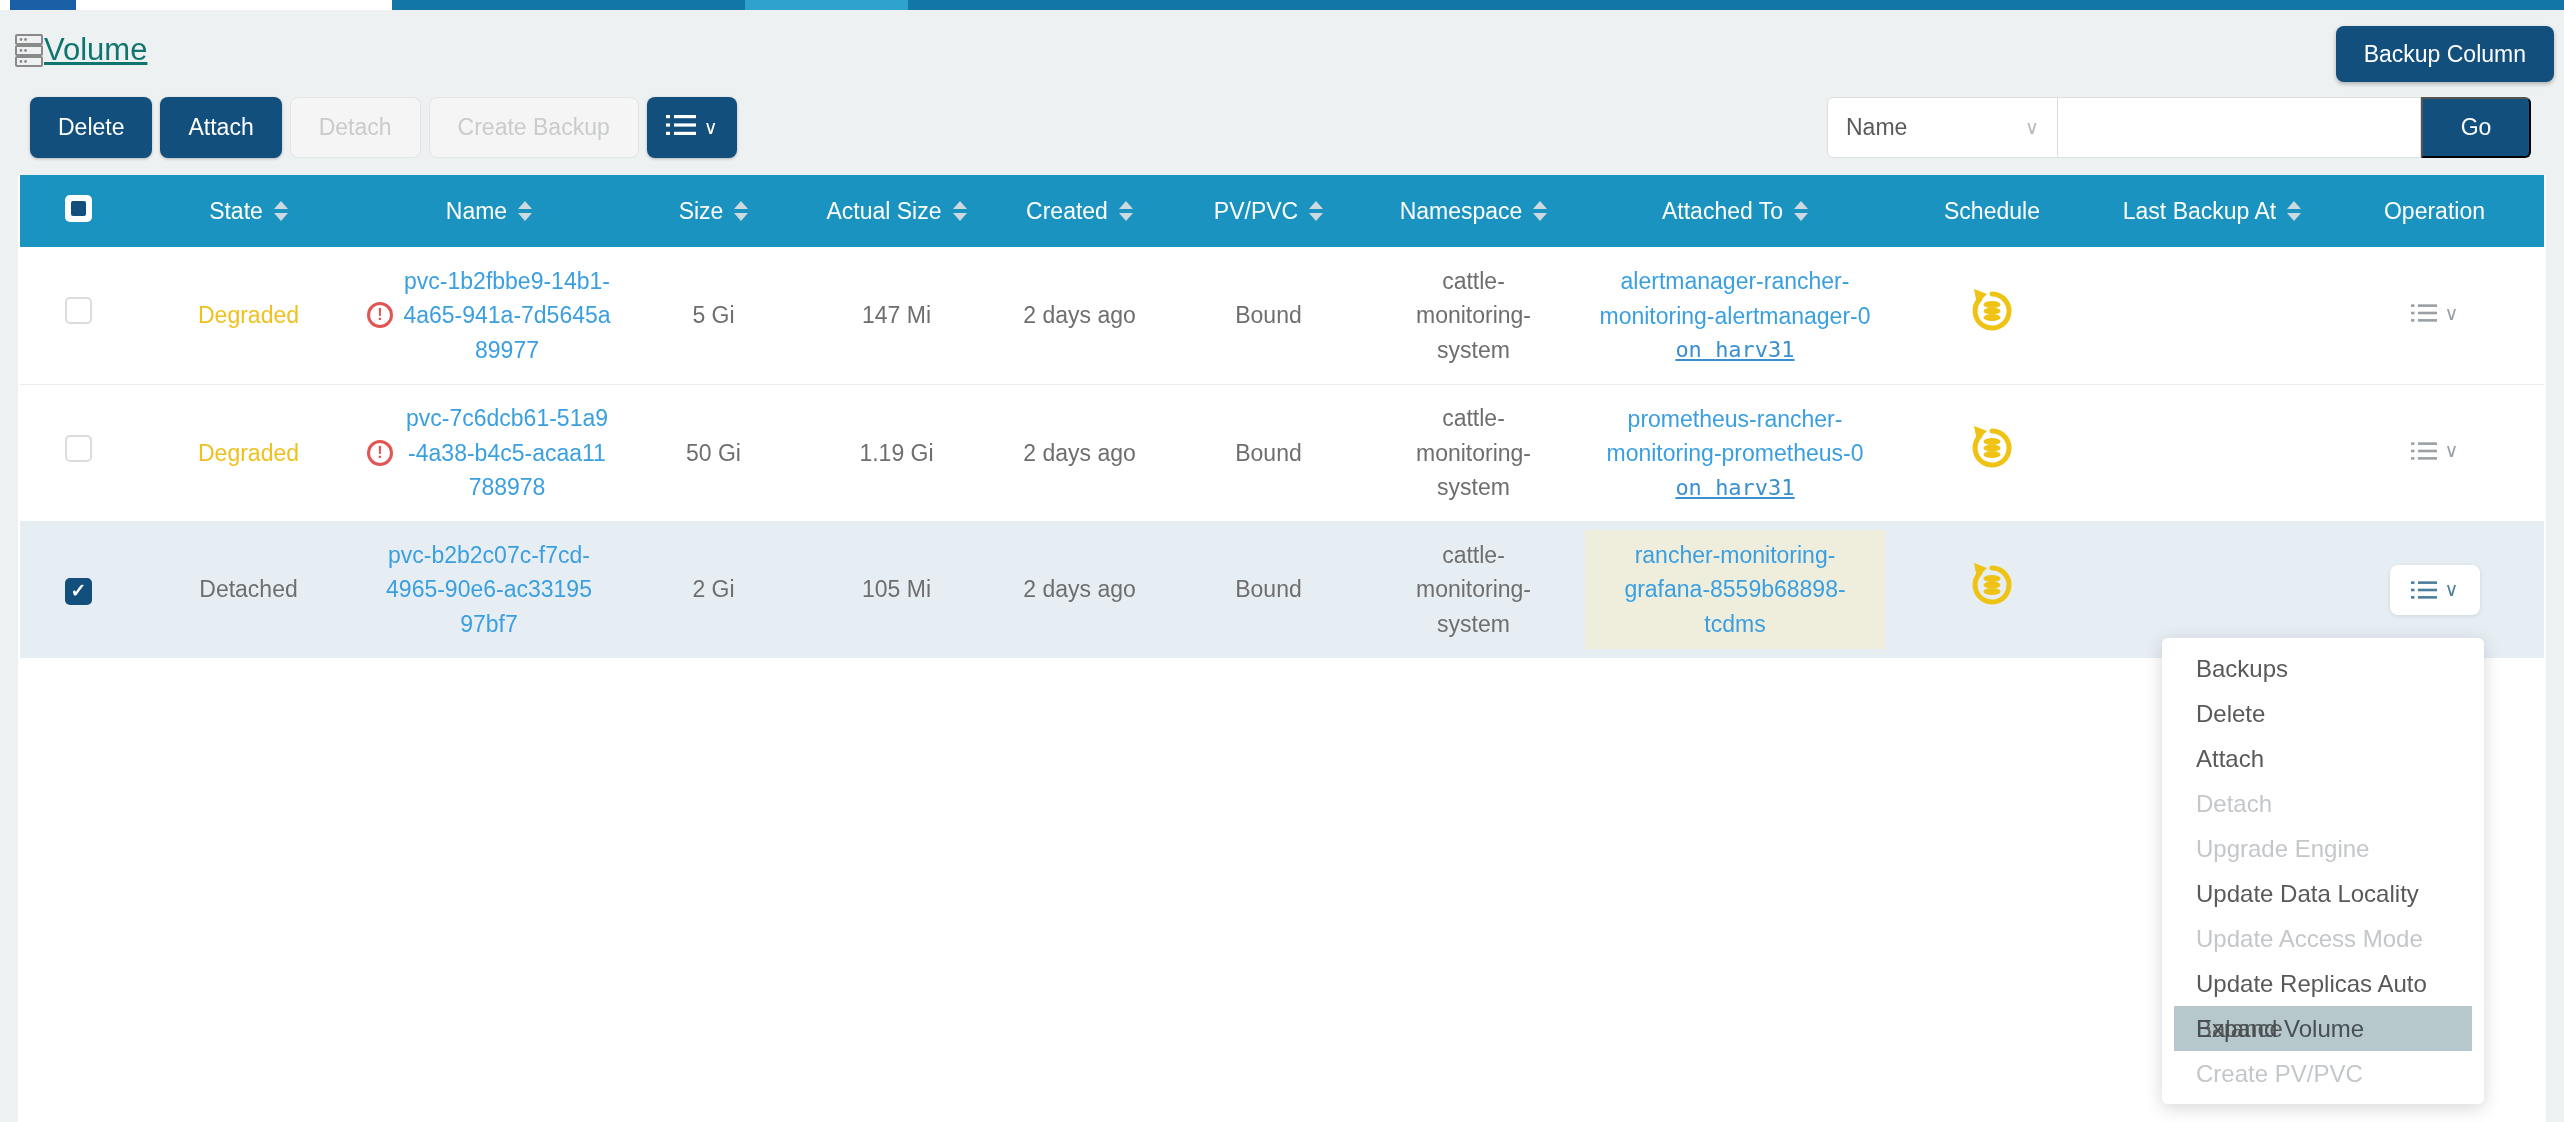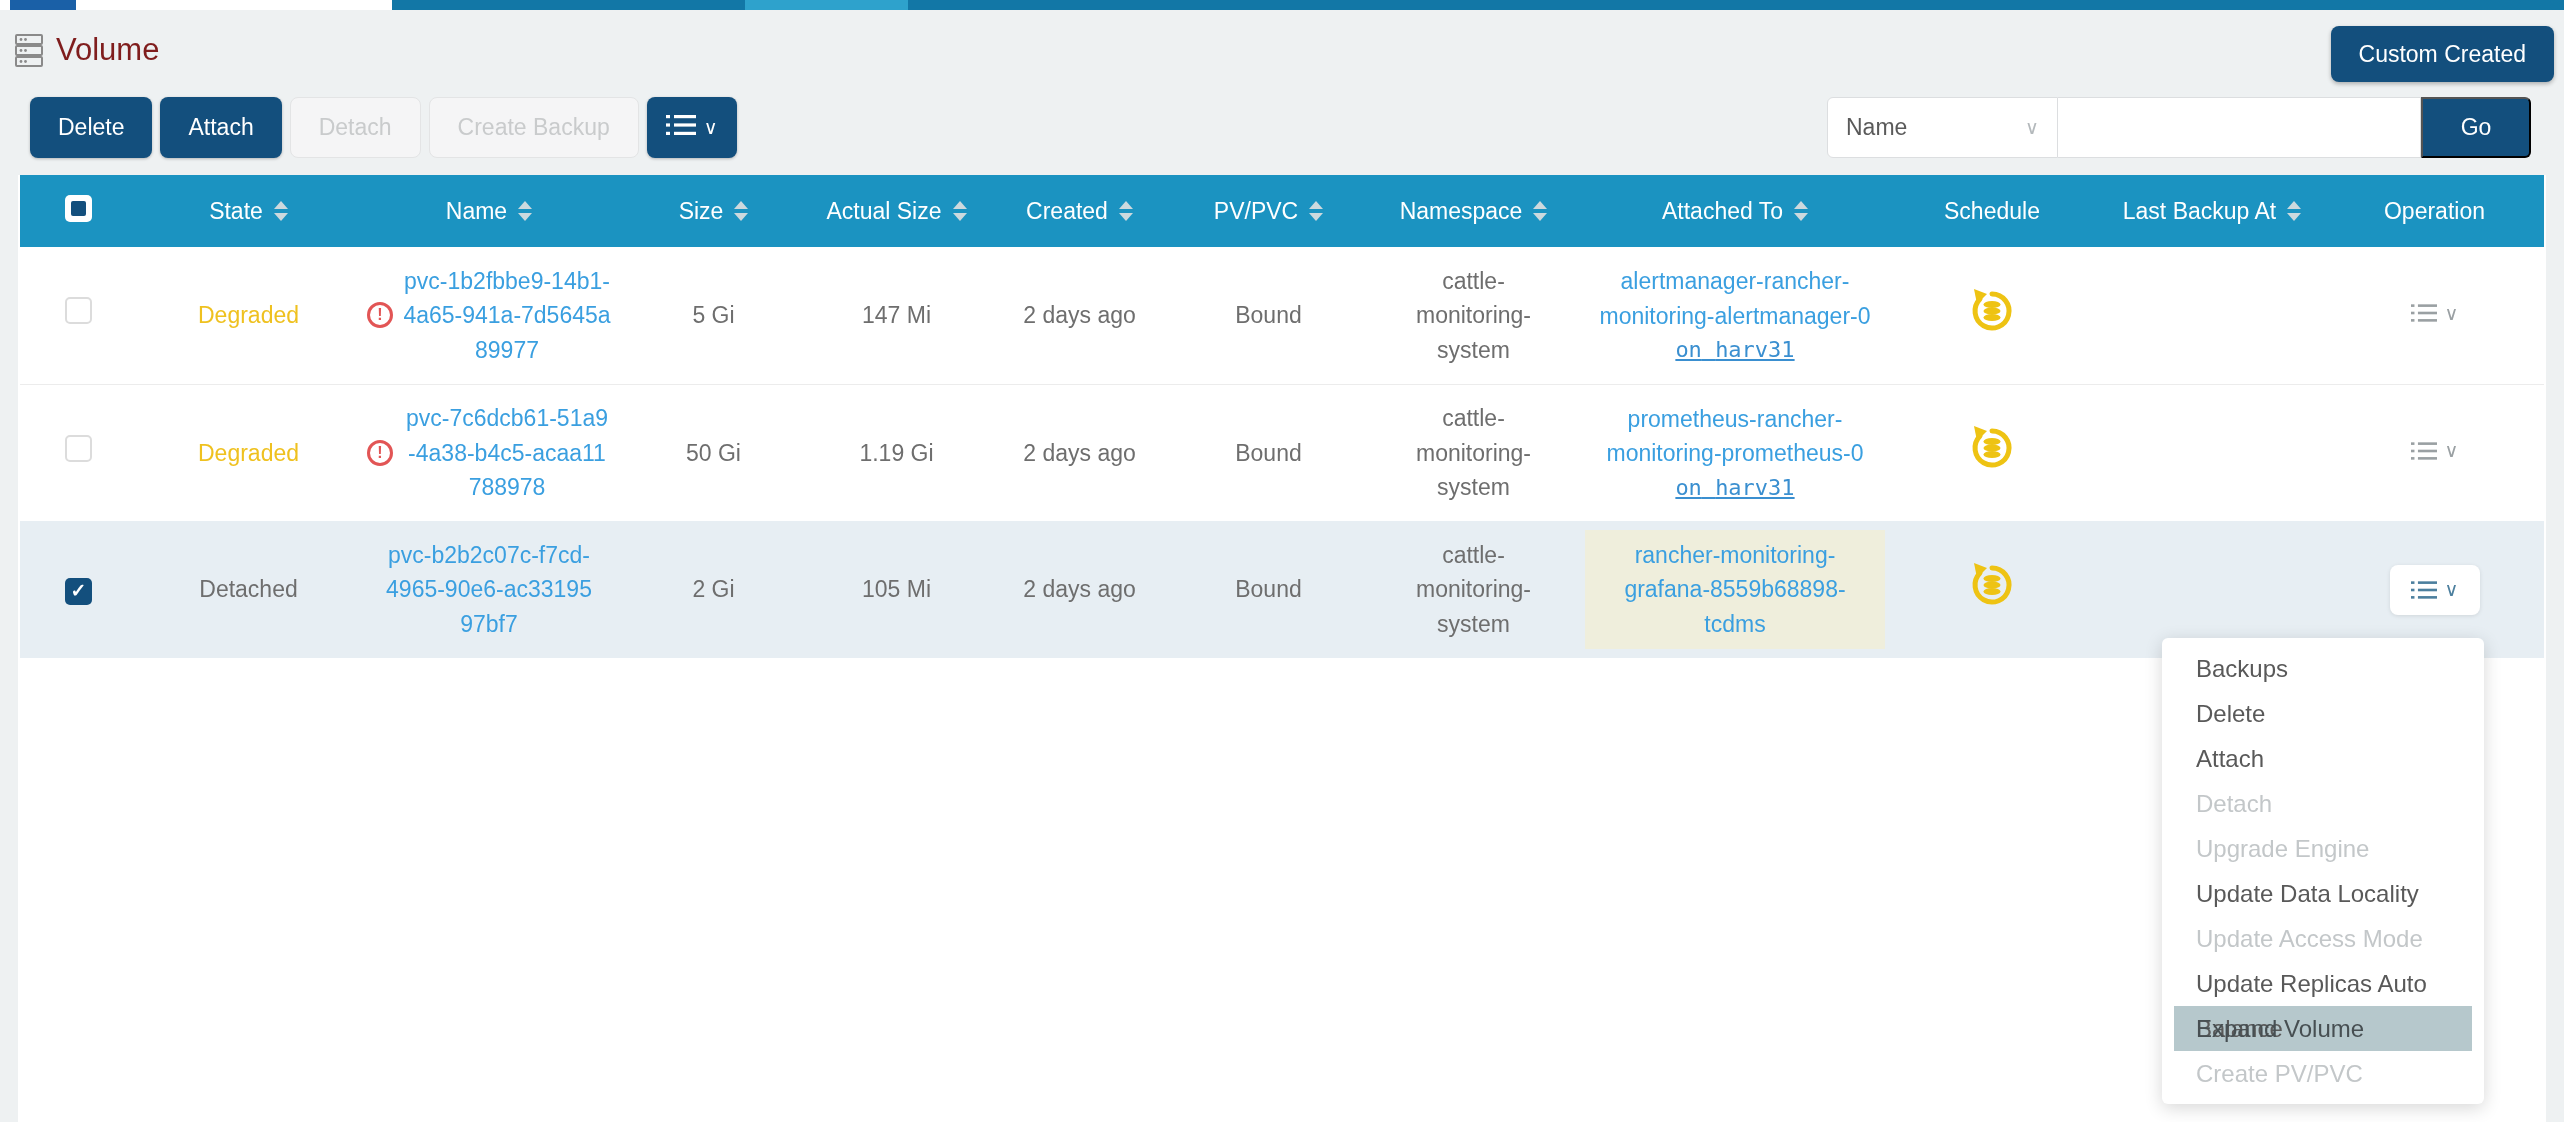--- a/index.html
+++ b/index.html
@@ -8,22 +8,22 @@
   .screen { position: relative; width: 2564px; height: 1122px; background: #eef1f2; overflow: hidden; }
 
   
   .topstrip { position: absolute; top: 0; left: 0; width: 2564px; height: 10px; background: #1277a6; }
   .topstrip .seg-white { position: absolute; left: 0; top: 0; width: 392px; height: 10px; background: #ffffff; }
   .topstrip .seg-accent { position: absolute; left: 10px; top: 0; width: 66px; height: 10px; background: #1a60a7; }
   .topstrip .seg-light { position: absolute; left: 745px; top: 0; width: 163px; height: 10px; background: #2ea2cc; }
 
   
   .titlebar { position: absolute; top: 10px; left: 0; width: 2564px; height: 78px; }
-  .page-title { position: absolute; left: 14px; top: 22px; display: inline-flex; align-items: center; gap: 12px;
-                font-size: 31px; color: #7f1d1d; }
+  .page-title { position: absolute; left: 14px; top: 22px; display: inline-flex; align-items: center; 
+                font-size: 31px; color: #0f766e; text-decoration: underline; }
   .title-icon { color: #8a8a8a; display: inline-flex; }
   .top-actions { position: absolute; right: 10px; top: 16px; display: flex; gap: 14px; }
 
   .btn { border: none; border-radius: 8px; font-family: "Liberation Sans", sans-serif; cursor: pointer; }
   .btn-primary { background: #134f7d; color: #fff; font-size: 23px; height: 56px; padding: 0 28px;
                  box-shadow: 0 2px 4px rgba(0,0,0,0.28); }
   .btn-disabled { background: #f5f5f6; color: #c9cbcc; border: 1px solid #e3e4e5; font-size: 23px; height: 61px; padding: 0 28px; border-radius: 8px; }
 
   
   .toolbar { position: absolute; top: 97px; left: 30px; width: 2504px; height: 61px; display: flex; gap: 8px; align-items: stretch; }
@@ -115,21 +115,21 @@
             <circle cx="7" cy="18.5" r="1.4"></circle>
               <circle cx="11.5" cy="18.5" r="1.4"></circle>
             <circle cx="7" cy="29.5" r="1.4"></circle>
               <circle cx="11.5" cy="29.5" r="1.4"></circle>
           </g>
         </svg>
       </span>
       <span>Volume</span>
     </div>
     <div class="top-actions">
-      <button class="btn btn-primary">Custom Created</button>
+      <button class="btn btn-primary">Backup Column</button>
     </div>
   </div>
 
   <div class="toolbar">
     <button class="btn btn-primary">Delete</button>
     <button class="btn btn-primary">Attach</button>
     <button class="btn-disabled">Detach</button>
     <button class="btn-disabled">Create Backup</button>
     <button class="btn btn-primary btn-bulk">
       <span>

